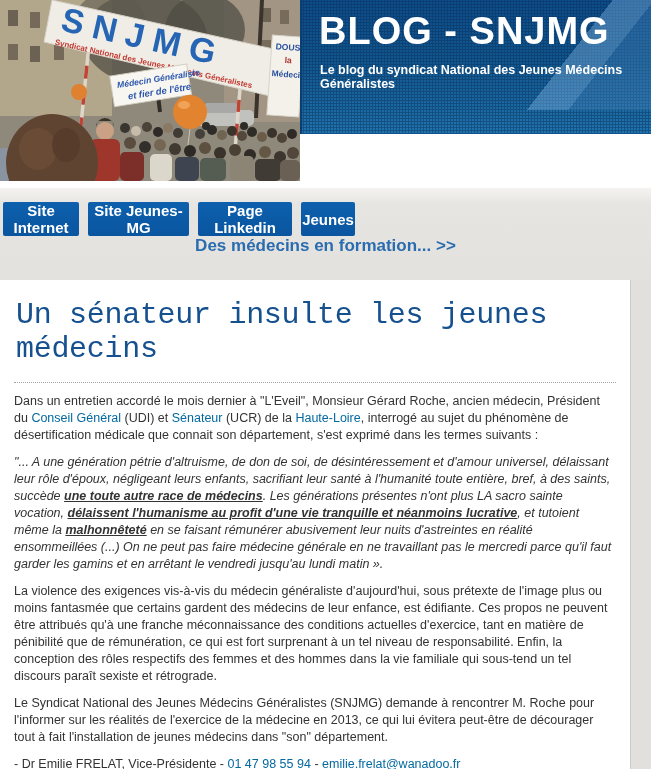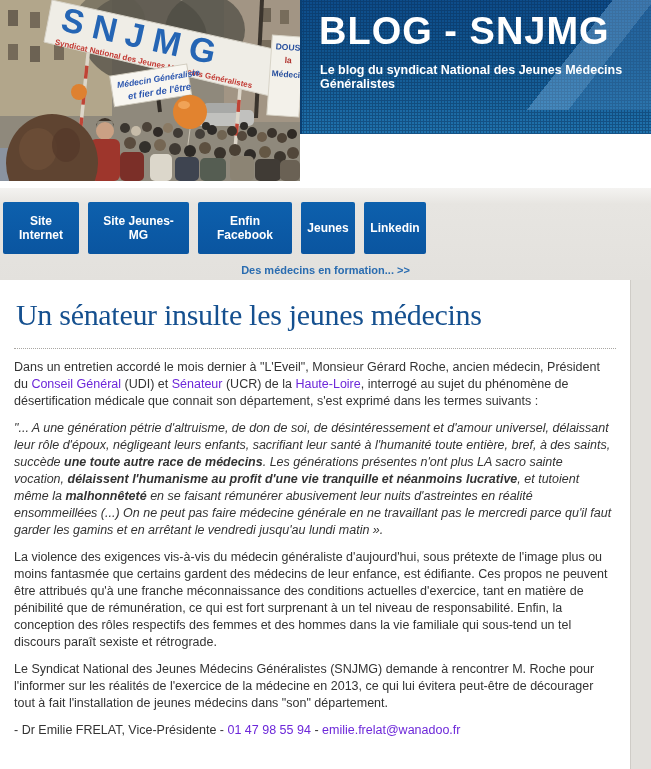--- a/index.html
+++ b/index.html
@@ -19,42 +19,42 @@
                        rgba(130,185,230,.40) 70%,rgba(70,135,190,.38) 70%);}
   .masthead h1{position:relative;z-index:2;margin:10px 0 10px 17px;color:#fff;
             font-size:38px;letter-spacing:1px;font-weight:bold;}
   .masthead .sub{position:relative;z-index:2;margin:5px 0 0 18px;color:#fff;
             font-size:12.5px;font-weight:bold;}
 
   
   .navband{position:relative;width:651px;height:92px;
            background:linear-gradient(180deg,#f4f3f1 0,#e7e5e1 16px,#e3e1dd 100%);}
   .btnrow{display:flex;gap:9px;padding:14px 0 0 3px;}
-  .navbtn{height:52px;border:0;border-radius:2px;cursor:pointer;color:#fff;
-          font-family:inherit;font-size:12px;font-weight:bold;
+  .navbtn{height:34px;border:0;border-radius:2px;cursor:pointer;color:#fff;
+          font-family:inherit;font-size:15px;font-weight:bold;
           background:linear-gradient(180deg,#0d60ad,#0a55a0);
           display:flex;align-items:center;justify-content:center;}
   .w1{width:76px}.w2{width:101px}.w3{width:94px}.w4{width:54px}.w5{width:62px}
-  .formation{display:block;text-align:center;margin-top:10px;color:#2a6cb0;
-             font-size:11px;font-weight:bold;text-decoration:none;cursor:pointer;}
+  .formation{display:block;text-align:center;color:#2a6cb0;
+             font-size:17px;font-weight:bold;text-decoration:none;cursor:pointer;}
 
   
   .content{position:relative;width:630px;box-sizing:border-box;
            padding:14px 14px 0 14px;background:#fff;}
   .right-strip{position:absolute;left:630px;top:280px;width:21px;height:489px;
            background:#e2e0dc;border-left:1px solid #cfccc7;box-sizing:border-box;}
   .date{text-align:right;color:#999;font-size:11px;padding-right:2px;}
   .art-title{margin:4px 0 0 2px;color:#15508f;font-weight:normal;
-           font-family:Liberation Serif, serif;
+           font-family:Liberation Mono, monospace;
            font-size:30px;letter-spacing:-0.3px;}
   .dotline{border:0;border-top:1px dotted #a9a7a3;margin:16px 0 0 0;}
   .content p{margin:10px 0 0 0;color:#333;font-size:12.5px;line-height:17px;}
   .content .quote{font-style:italic;}
-  .content .quote b{font-weight:bold;}
-  a.inline{color:#6d28d9;text-decoration:none;cursor:pointer;}
+  .content .quote b{font-weight:bold;text-decoration:underline;}
+  a.inline{color:#0369a1;text-decoration:none;cursor:pointer;}
 
   
   .photo svg text{font-family:"Liberation Sans","DejaVu Sans",sans-serif;}
 </style>
 </head>
 <body>
 
 <div class="page">
 
   <div class="header">
@@ -185,23 +185,22 @@
     <div class="masthead">
       <h1>BLOG - SNJMG</h1>
       <p class="sub">Le blog du syndicat National des Jeunes Médecins Généralistes</p>
     </div>
   </div>
 
   <div class="navband">
     <div class="btnrow">
       <button class="navbtn w1">Site Internet</button>
       <button class="navbtn w2">Site Jeunes-MG</button>
-      <button class="navbtn w3">Enfin Facebook</button>
+      <button class="navbtn w3">Page Linkedin</button>
       <button class="navbtn w4">Jeunes</button>
-      <button class="navbtn w5">Linkedin</button>
     </div>
     <a class="formation">Des médecins en formation... &gt;&gt;</a>
   </div>
 
   <div class="content">
     <h2 class="art-title">Un sénateur insulte les jeunes médecins</h2>
     <hr class="dotline">
 
     <p><span>Dans un entretien accordé le mois dernier à "L'Eveil", Monsieur Gérard Roche, ancien médecin, Président du </span><a class="inline">Conseil Général</a><span> (UDI) et </span><a class="inline">Sénateur</a><span> (UCR) de la </span><a class="inline">Haute-Loire</a><span>, interrogé au sujet du phénomène de désertification médicale que connait son département, s'est exprimé dans les termes suivants :</span></p>
 

